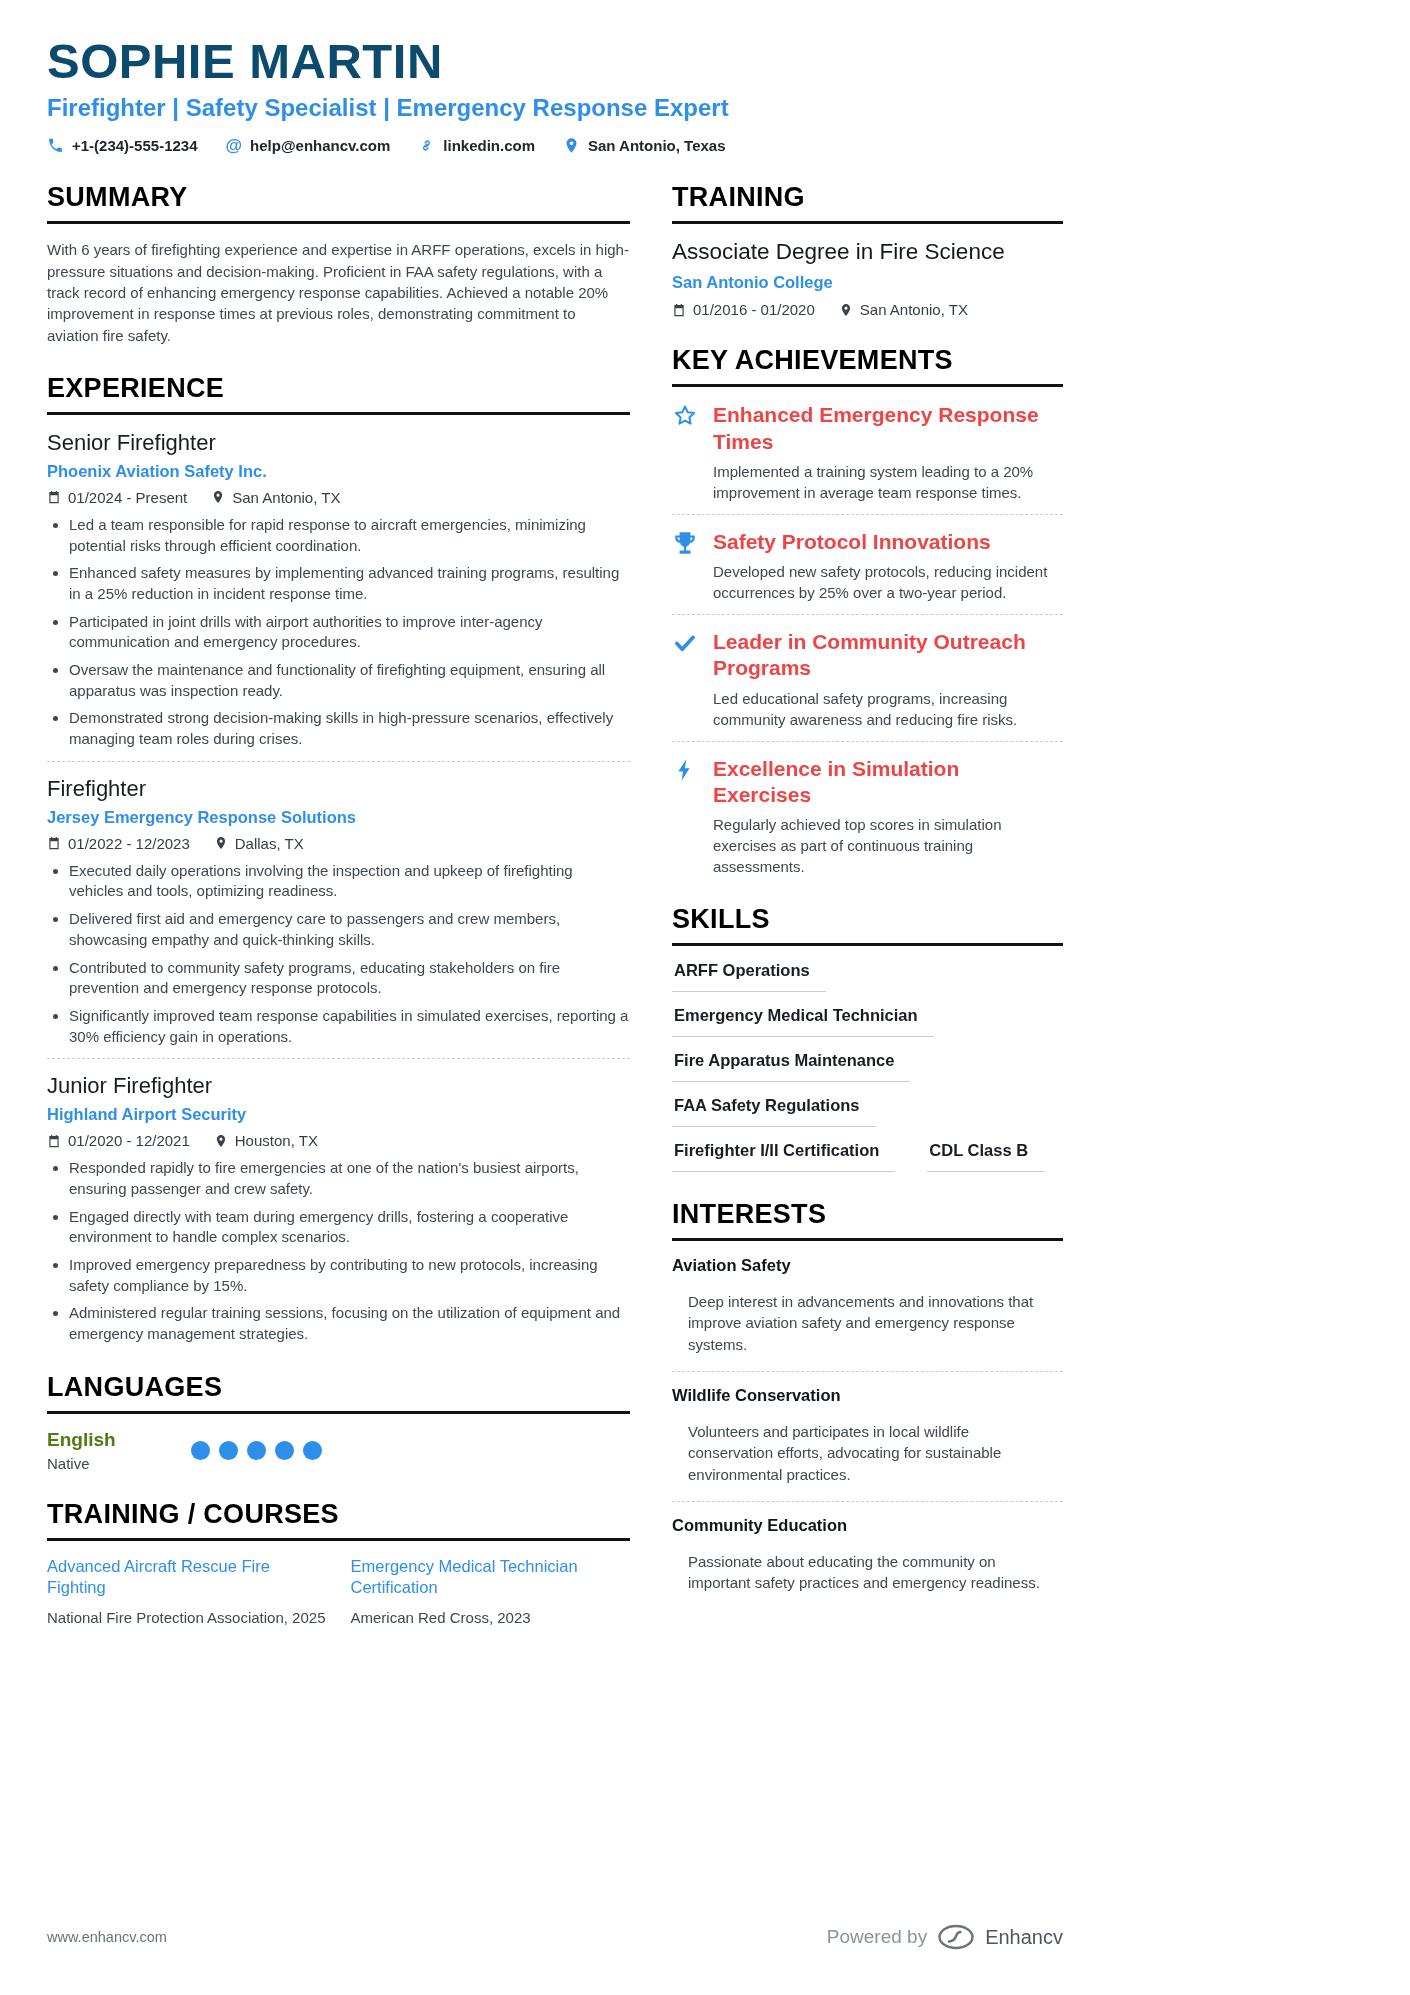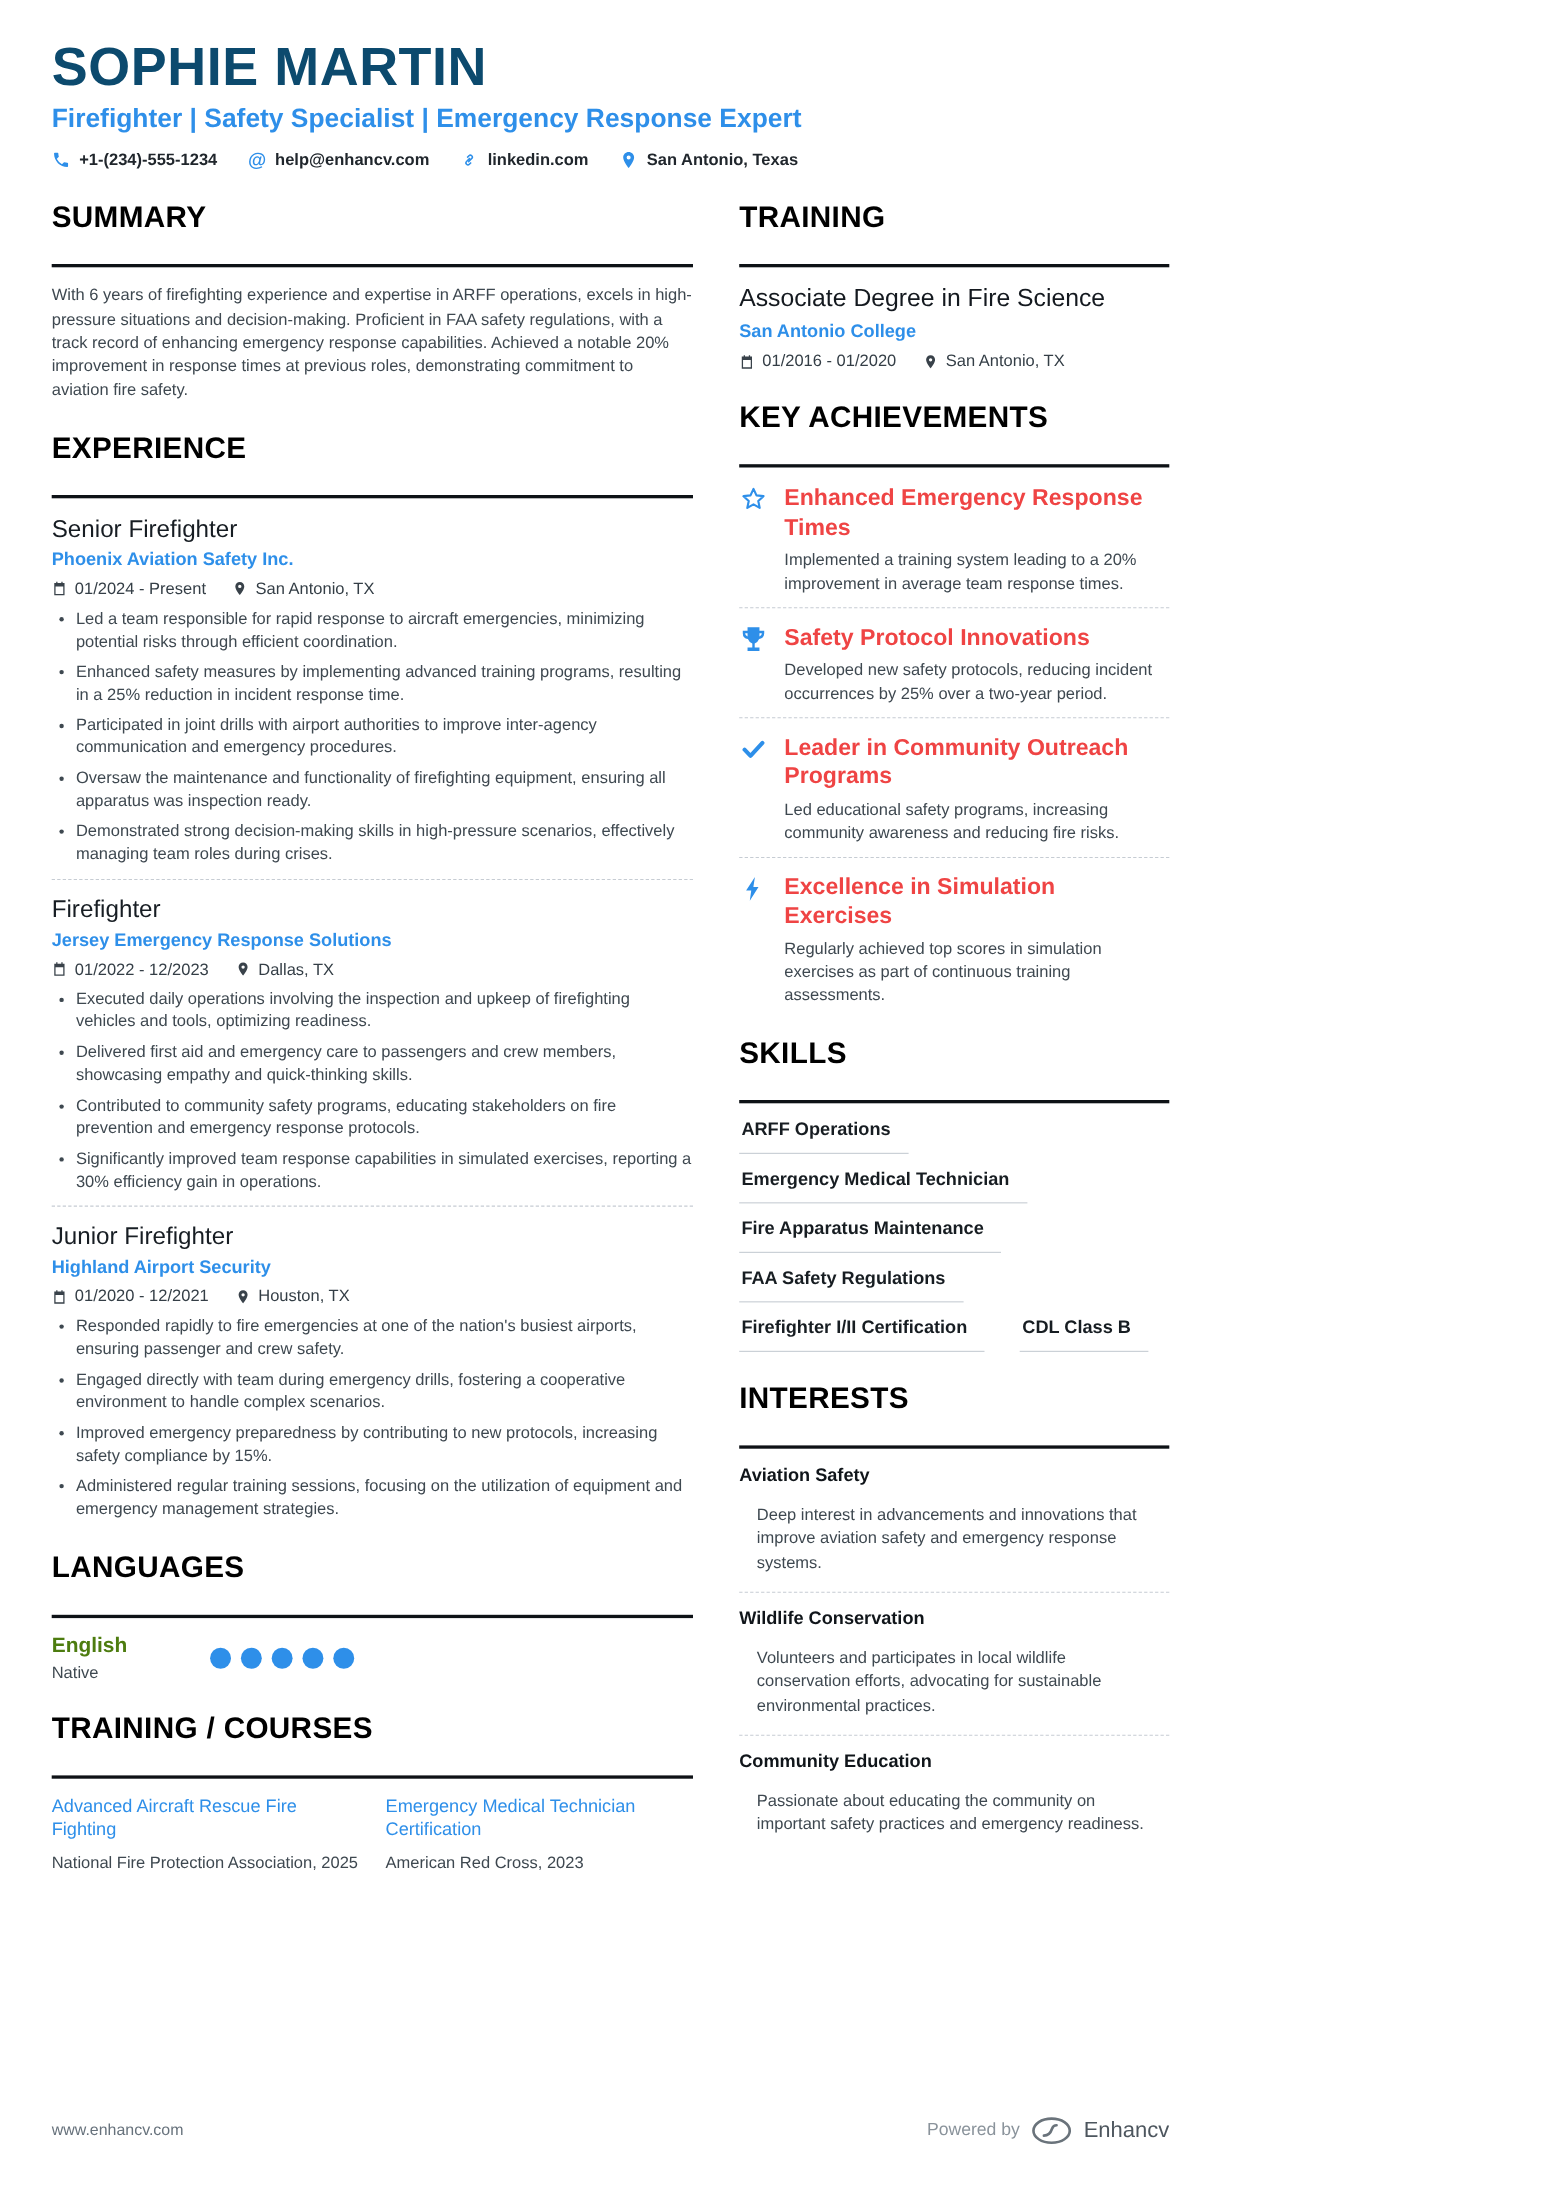--- a/index.html
+++ b/index.html
@@ -20,21 +20,21 @@
   .cicon{color:var(--accent);display:inline-flex;}
   .cicon svg{display:block;}
   .at-glyph{font-size:17px;font-weight:700;color:var(--accent);line-height:1;}
 
   
   .columns{display:grid;grid-template-columns:583px 391px;column-gap:42px;align-items:start;}
 
   .section{margin-bottom:27px;}
   .section-heading{
     font-size:27px;font-weight:700;color:#000;letter-spacing:.3px;
-    border-bottom:3px solid #0e1216;padding-bottom:27px;margin:0 0 15px;
+    border-bottom:3px solid #0e1216;padding-bottom:8px;margin:0 0 15px;
   }
 
   
   .paragraph{font-size:15px;line-height:1.42;margin:0;}
 
   
   .job-title{font-size:22px;font-weight:400;color:#171d23;margin:2px 0 6px;}
   .company{font-size:16.5px;font-weight:700;color:var(--accent);margin:0 0 8px;}
   .meta{display:flex;align-items:center;gap:24px;font-size:15px;color:#343e46;margin-bottom:9px;}
   .meta-item{display:flex;align-items:center;gap:7px;}
@@ -76,21 +76,21 @@
   .skill{font-size:16.5px;font-weight:700;color:#171d22;border-bottom:1px solid var(--rule);padding:0 16px 11px 2px;}
 
   
   .int-title{font-size:16.5px;font-weight:700;color:#10151a;margin:0 0 7px;}
   .int-text{font-size:15px;line-height:1.42;margin:16px;}
 
   
   .footer{position:absolute;left:47px;right:347px;bottom:45px;display:flex;justify-content:space-between;align-items:center;}
   .site{font-size:14.5px;color:#67727c;}
   .powered{display:flex;align-items:center;gap:10px;}
-  .powered-text{font-size:16px;color:#8a939b;}
+  .powered-text{font-size:19px;color:#8a939b;}
   .brand-logo{display:inline-flex;}
   .brand{font-size:20px;color:#4d565e;}
 </style>
 </head>
 <body>
 
 <div class="page">
 
   <header>
     <h1 class="name">SOPHIE MARTIN</h1>

